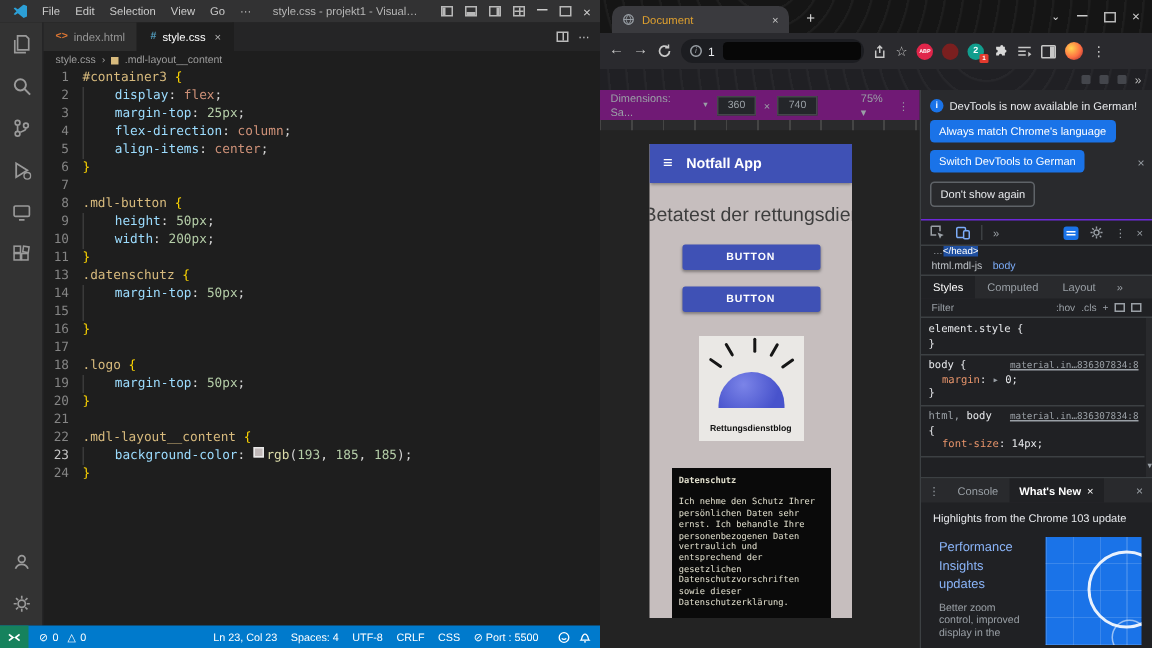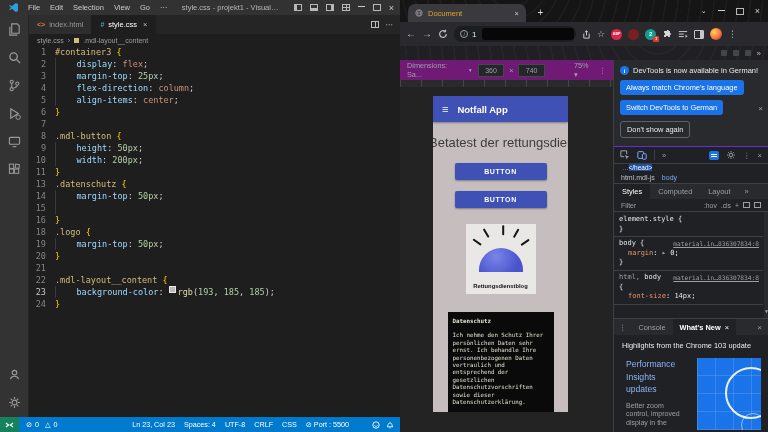--- a/index.html
+++ b/index.html
@@ -38,21 +38,21 @@
 .code{flex:1;font-family:"DejaVu Sans Mono","Liberation Mono",monospace;font-size:8.5px;line-height:12px;overflow:hidden}
 .code-line{display:flex;height:12px;white-space:pre}
 .ln{width:26px;text-align:right;color:#858585;padding-right:9px;flex:0 0 auto}
 .ln.cur{color:#c6c6c6}
 .sel{color:#d7ba7d}.prop{color:#9cdcfe}.num{color:#b5cea8}.kw{color:#ce9178}.fn{color:#dcdcaa}.pln{color:#d4d4d4}.br{color:#ffd700}
 .ind{border-left:1px solid #3a3a3a}
 .swatch{display:inline-block;width:7px;height:7px;background:#c1b9b9;border:1px solid #e8e8e8;margin:0 2px -1px 0}
 .vs-status{height:15px;background:#007acc;color:#fff;display:flex;align-items:center;font-size:7.2px;flex:0 0 auto}
 .remote{background:#16825d;height:100%;display:flex;align-items:center;padding:0 5px;margin-right:7px}
 .probs{display:flex;gap:3px;align-items:center}
-.status-right{margin-left:auto;display:flex;gap:9px;padding-right:23px;align-items:center;white-space:nowrap}
+.status-right{margin-left:auto;display:flex;gap:9px;padding-right:13px;align-items:center;white-space:nowrap}
 
 
 .chrome{position:absolute;left:400px;top:0;width:368px;height:432px;display:flex;flex-direction:column;background:#202124}
 .cr-tabstrip{height:22px;background:#151515;background-image:repeating-radial-gradient(circle at 30% -80%,rgba(255,255,255,.04) 0 1px,transparent 2px 12px);display:flex;align-items:flex-end;padding-left:8px;flex:0 0 auto}
 .cr-tab{height:18px;width:118px;background:#3a3a3e;border-radius:7px 7px 0 0;display:flex;align-items:center;padding:0 7px;gap:5px;font-size:7.5px;color:#e0a12f}
 .cr-tab .tclose{margin-left:auto;color:#c9c9c9}
 .cr-newtab{width:13px;height:13px;border-radius:50%;color:#ddd;display:flex;align-items:center;justify-content:center;margin:0 0 3px 8px;font-size:10px}
 .cr-wincontrols{margin-left:auto;display:flex;gap:11px;align-items:center;padding:0 8px 6px 0;color:#ddd;font-size:7px}
 .cr-toolbar{height:24px;background:#2a2a2e;display:flex;align-items:center;padding:0 6px;gap:6px;flex:0 0 auto}
 .nav-ic{color:#c7c7c7;font-size:10px;line-height:1}
@@ -239,20 +239,21 @@
             <div class="code-line"><span class="ln">6</span><span class="br">}</span></div>
             <div class="code-line"><span class="ln">7</span></div>
             <div class="code-line"><span class="ln">8</span><span class="sel">.mdl-button</span><span class="pln"> </span><span class="br">{</span></div>
             <div class="code-line"><span class="ln">9</span><span class="ind">    </span><span class="prop">height</span><span class="pln">: </span><span class="num">50px</span><span class="pln">;</span></div>
             <div class="code-line"><span class="ln">10</span><span class="ind">    </span><span class="prop">width</span><span class="pln">: </span><span class="num">200px</span><span class="pln">;</span></div>
             <div class="code-line"><span class="ln">11</span><span class="br">}</span></div>
             <div class="code-line"><span class="ln">13</span><span class="sel">.datenschutz</span><span class="pln"> </span><span class="br">{</span></div>
             <div class="code-line"><span class="ln">14</span><span class="ind">    </span><span class="prop">margin-top</span><span class="pln">: </span><span class="num">50px</span><span class="pln">;</span></div>
             <div class="code-line"><span class="ln">15</span><span class="ind">    </span></div>
             <div class="code-line"><span class="ln">16</span><span class="br">}</span></div>
+            <div class="code-line"><span class="ln">17</span></div>
             <div class="code-line"><span class="ln">18</span><span class="sel">.logo</span><span class="pln"> </span><span class="br">{</span></div>
             <div class="code-line"><span class="ln">19</span><span class="ind">    </span><span class="prop">margin-top</span><span class="pln">: </span><span class="num">50px</span><span class="pln">;</span></div>
             <div class="code-line"><span class="ln">20</span><span class="br">}</span></div>
             <div class="code-line"><span class="ln">21</span></div>
             <div class="code-line"><span class="ln">22</span><span class="sel">.mdl-layout__content</span><span class="pln"> </span><span class="br">{</span></div>
             <div class="code-line"><span class="ln cur">23</span><span class="ind">    </span><span class="prop">background-color</span><span class="pln">: </span><span class="swatch"></span><span class="fn">rgb</span><span class="pln">(</span><span class="num">193</span><span class="pln">, </span><span class="num">185</span><span class="pln">, </span><span class="num">185</span><span class="pln">)</span><span class="pln">;</span></div>
             <div class="code-line"><span class="ln">24</span><span class="br">}</span></div>
           </div>
       </div>
     </div>

